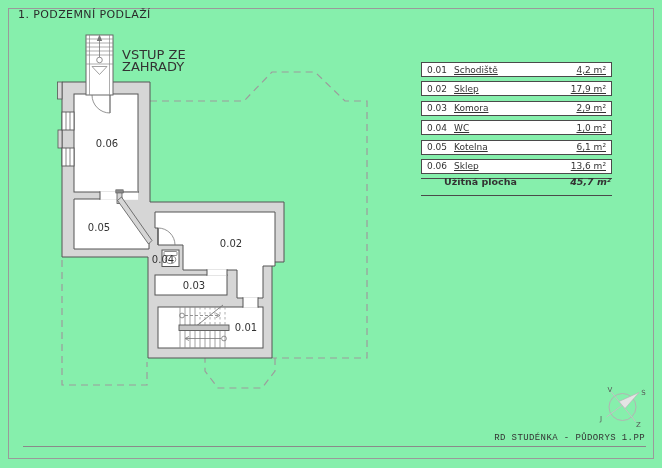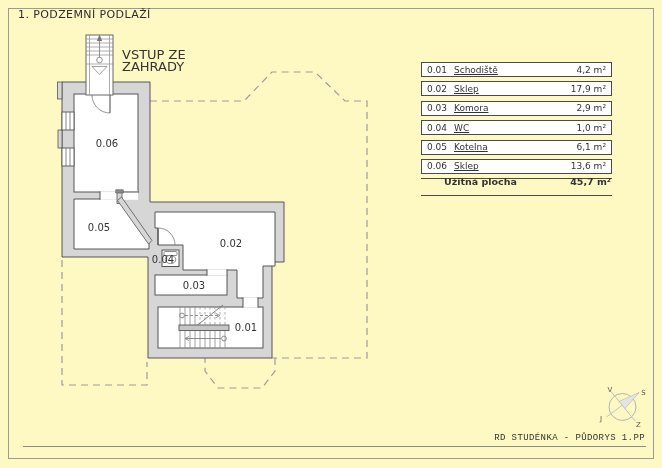--- a/index.html
+++ b/index.html
@@ -1,40 +1,40 @@
 <!DOCTYPE html>
 <html><head>
 <meta charset="utf-8">
 <style>
   html,body{margin:0;padding:0;background:#fff;}
   #page{
-    position:relative;width:662px;height:468px;background:#fef9c3;
+    position:relative;width:662px;height:468px;background:#86efac;
     font-family:"DejaVu Sans","Liberation Sans",sans-serif;color:#333;overflow:hidden;
   }
   #border-frame{position:absolute;left:8px;top:8px;right:8px;bottom:9px;border:1px solid #9a9a9a;}
   #drawing-title{position:absolute;left:18px;top:8px;font-size:11px;letter-spacing:.4px;color:#2b2b2b;}
   #entry-label{position:absolute;left:122px;top:49px;font-size:13px;line-height:11.5px;color:#333;}
   #plan-svg{position:absolute;left:0;top:0;}
   #compass-svg{position:absolute;left:595px;top:380px;}
   
   #legend{position:absolute;left:421px;top:62px;width:191px;}
   #legend .legend-title{font-size:9.5px;letter-spacing:.3px;color:#2b2b2b;margin-bottom:8px;}
   #legend .legend-row{
     box-sizing:border-box;border:1px solid #4a4a4a;background:#fff;height:15px;
     display:flex;align-items:center;padding:0 5px;font-size:9px;margin-bottom:4.4px;
   }
   #legend .legend-row .code{width:27px;flex:none;}
   #legend .legend-row .name{flex:1;text-decoration:underline;}
-  #legend .legend-row .area{flex:none;text-align:right;}
+  #legend .legend-row .area{flex:none;text-align:right;text-decoration:underline;}
   #legend .legend-total{
     margin-top:1px;border-top:1.2px solid #4a4a4a;border-bottom:1.2px solid #4a4a4a;
     display:flex;align-items:center;height:18px;font-size:9.5px;font-weight:bold;
     padding:0 1px 12px 23px;box-sizing:border-box;
   }
-  #legend .legend-total .total-value{margin-left:auto;}
+  #legend .legend-total .total-value{margin-left:auto;font-style:italic;}
   #footer-text{position:absolute;right:17px;top:433px;font-size:9px;letter-spacing:.4px;color:#333;font-family:Liberation Mono, monospace;}
   #footer-line{position:absolute;left:23px;right:16px;top:446px;border-top:1.5px solid #8a8a8a;}
 </style>
 </head>
 <body>
 
 <div id="page">
   <div id="border-frame"></div>
 
   <div id="drawing-title">1. PODZEMNÍ PODLAŽÍ</div>

